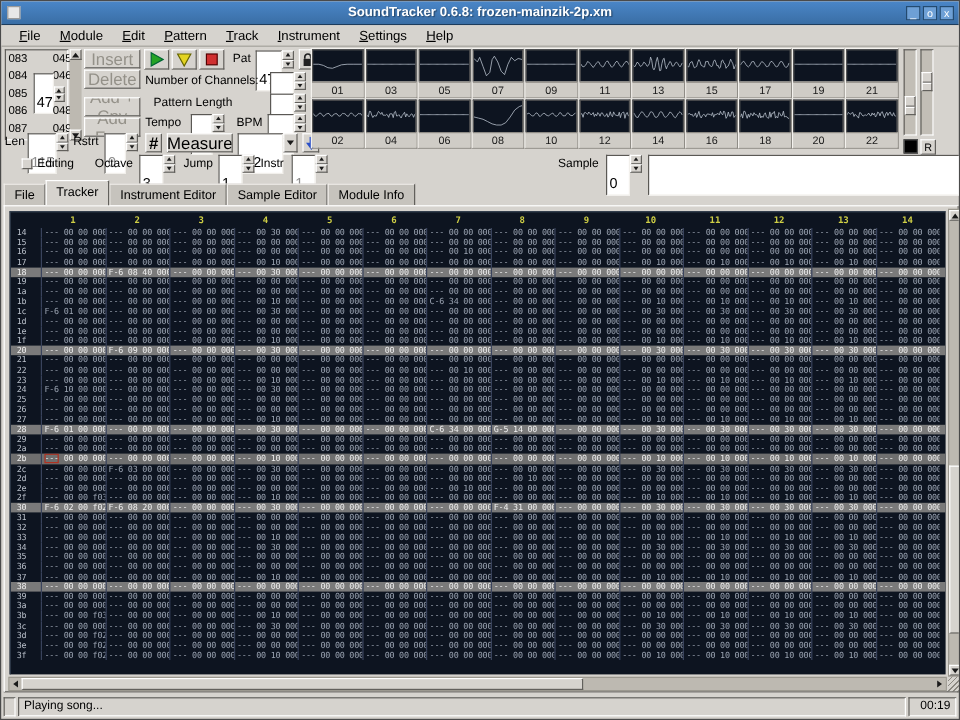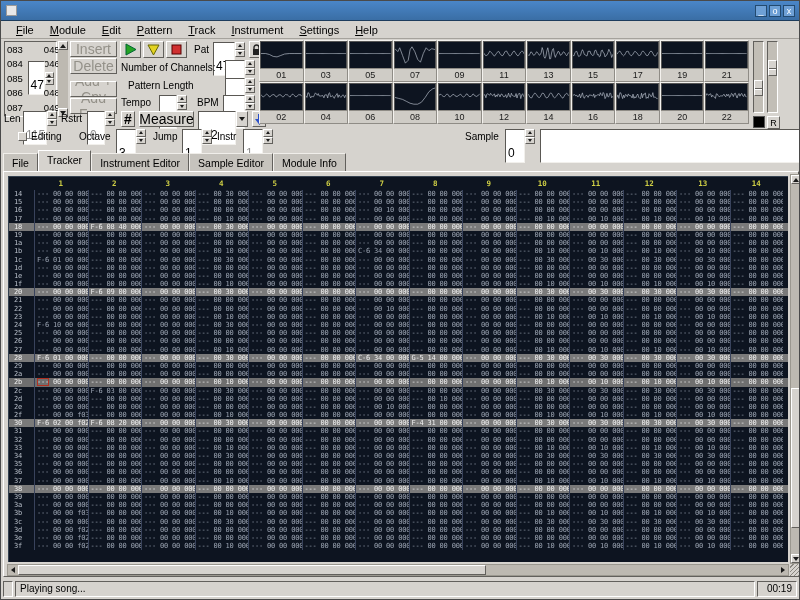--- a/index.html
+++ b/index.html
@@ -157,20 +157,21 @@
   .status-cell { height:16px; font-size:10px; color:#000; padding:1px 4px;
     background:#d6d3ce; white-space:nowrap; overflow:hidden;
     border-top:1px solid #62605c; border-left:1px solid #62605c;
     border-right:1px solid #fff; border-bottom:1px solid #fff; }
 </style>
 </head>
 <body>
 
 <div id="titlebar">
   <div id="title-icon"></div>
+  <div id="title-text">SoundTracker 0.6.8: frozen-mainzik-2p.xm</div>
   <div class="win-btn" style="right:32px">_</div>
   <div class="win-btn" style="right:18px">o</div>
   <div class="win-btn" style="right:4px">x</div>
 </div>
 
 <div id="menubar">
     <span class="menu-item"><u>F</u>ile</span>
     <span class="menu-item"><u>M</u>odule</span>
     <span class="menu-item"><u>E</u>dit</span>
     <span class="menu-item"><u>P</u>attern</span>

